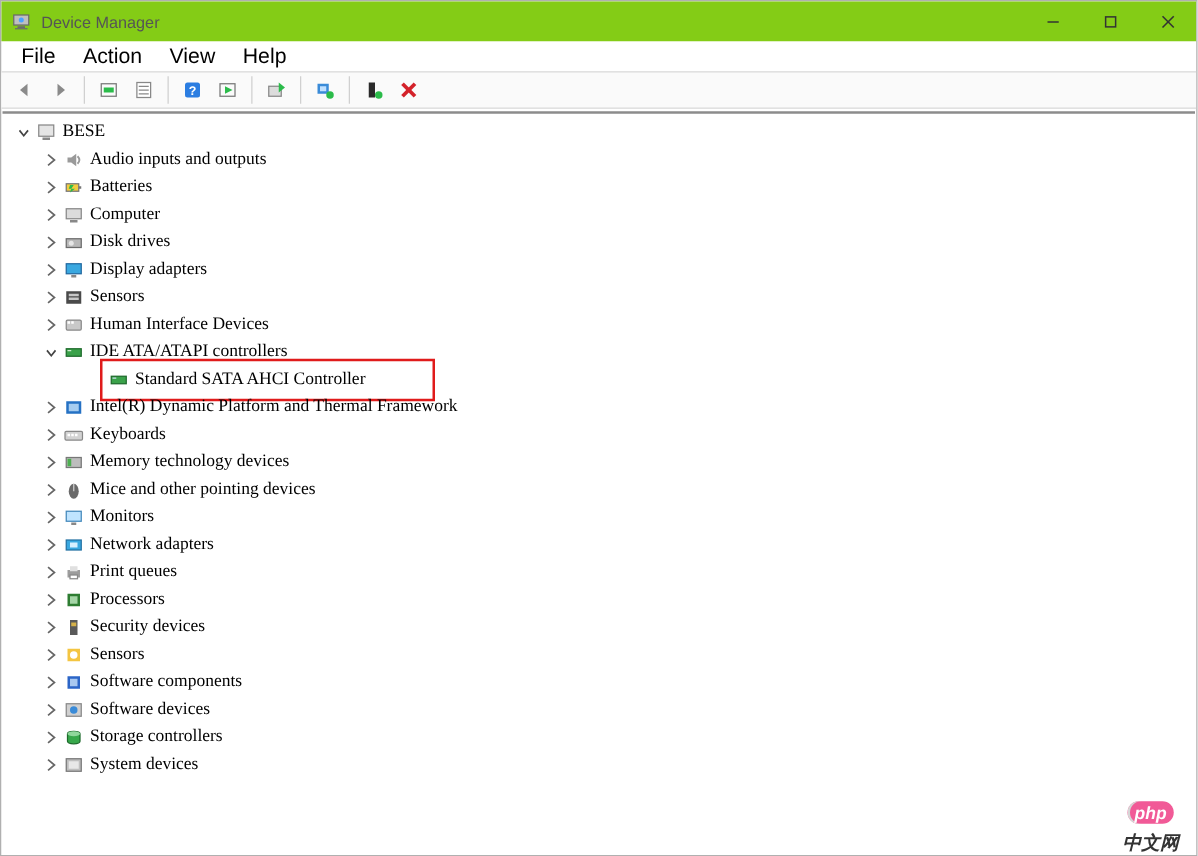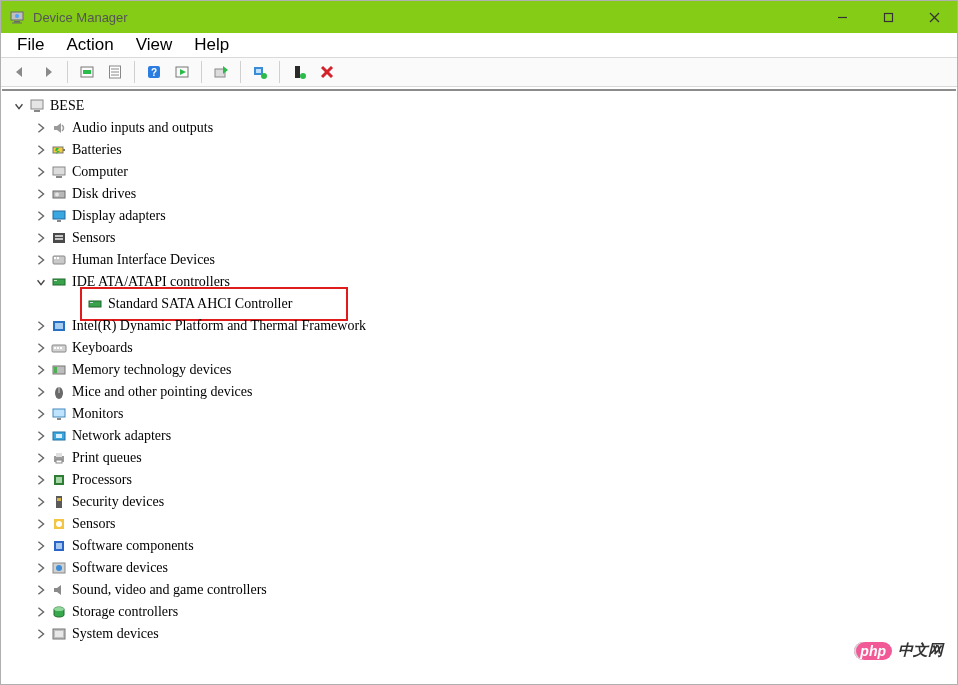--- a/index.html
+++ b/index.html
@@ -104,26 +104,27 @@
   }
 
   
   .tree::-webkit-scrollbar { width: 16px; background:#f0f0f0;}
   .tree::-webkit-scrollbar-thumb { background:#c2c2c2; }
 
   
   .wm {
     position:absolute;
     right: 14px;
-    bottom: 24px;
+    bottom: 0;
     display:flex; align-items:center; gap:6px;
     font-weight: bold;
     color:#333;
     font-style: italic;
     font-size: 15px;
+    flex-direction: column;
   }
   .wm .badge {
     background: #f15a97;
     color:#fff;
     border-radius: 10px;
     padding: 1px 6px;
     font-style: italic;
     font-size: 14px;
     box-shadow: 2px 0 0 #d6d6d6 inset, -4px 0 0 #fff;
   }
@@ -524,33 +525,20 @@
         <span>Software devices</span>
       </div>
       <div class="node level-1">
         <span class="expander">
           <svg width="12" height="12" viewBox="0 0 14 14">
             <use href="#i-chevr"></use>
           </svg>
         </span>
         <span class="nicon">
           <svg width="16" height="16" viewBox="0 0 16 16">
-            <use href="#i-sound"></use>
-          </svg>
-        </span>
-        <span>Sound, video and game controllers</span>
-      </div>
-      <div class="node level-1">
-        <span class="expander">
-          <svg width="12" height="12" viewBox="0 0 14 14">
-            <use href="#i-chevr"></use>
-          </svg>
-        </span>
-        <span class="nicon">
-          <svg width="16" height="16" viewBox="0 0 16 16">
             <use href="#i-storage"></use>
           </svg>
         </span>
         <span>Storage controllers</span>
       </div>
       <div class="node level-1">
         <span class="expander">
           <svg width="12" height="12" viewBox="0 0 14 14">
             <use href="#i-chevr"></use>
           </svg>

